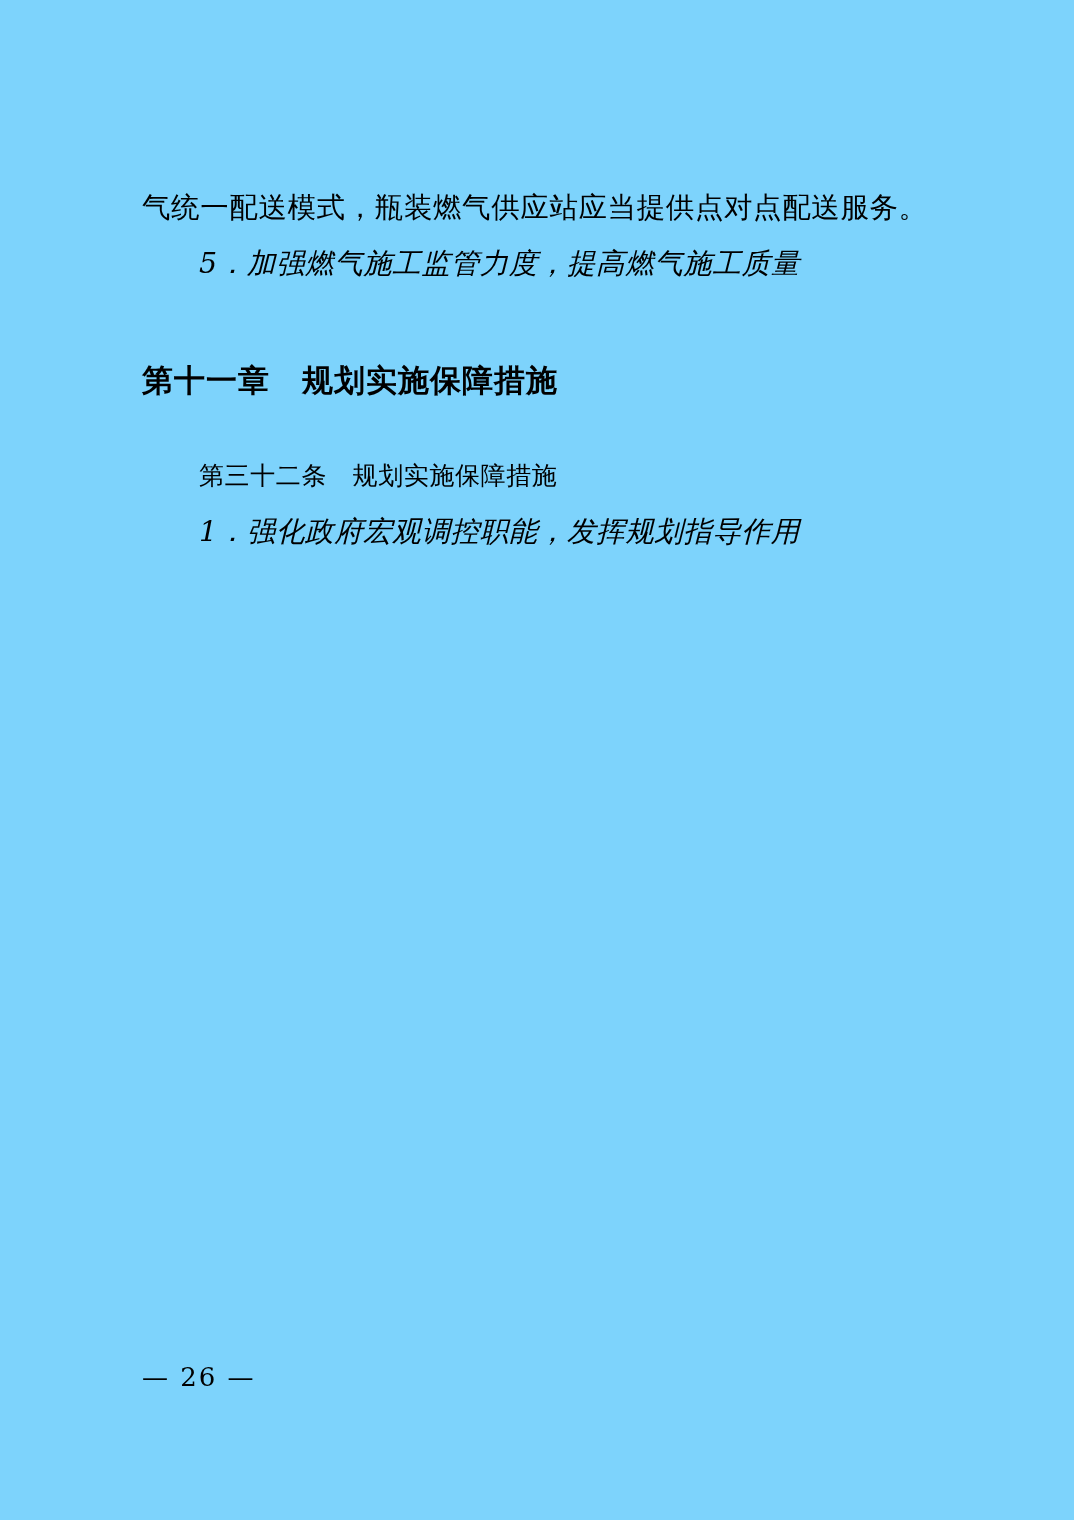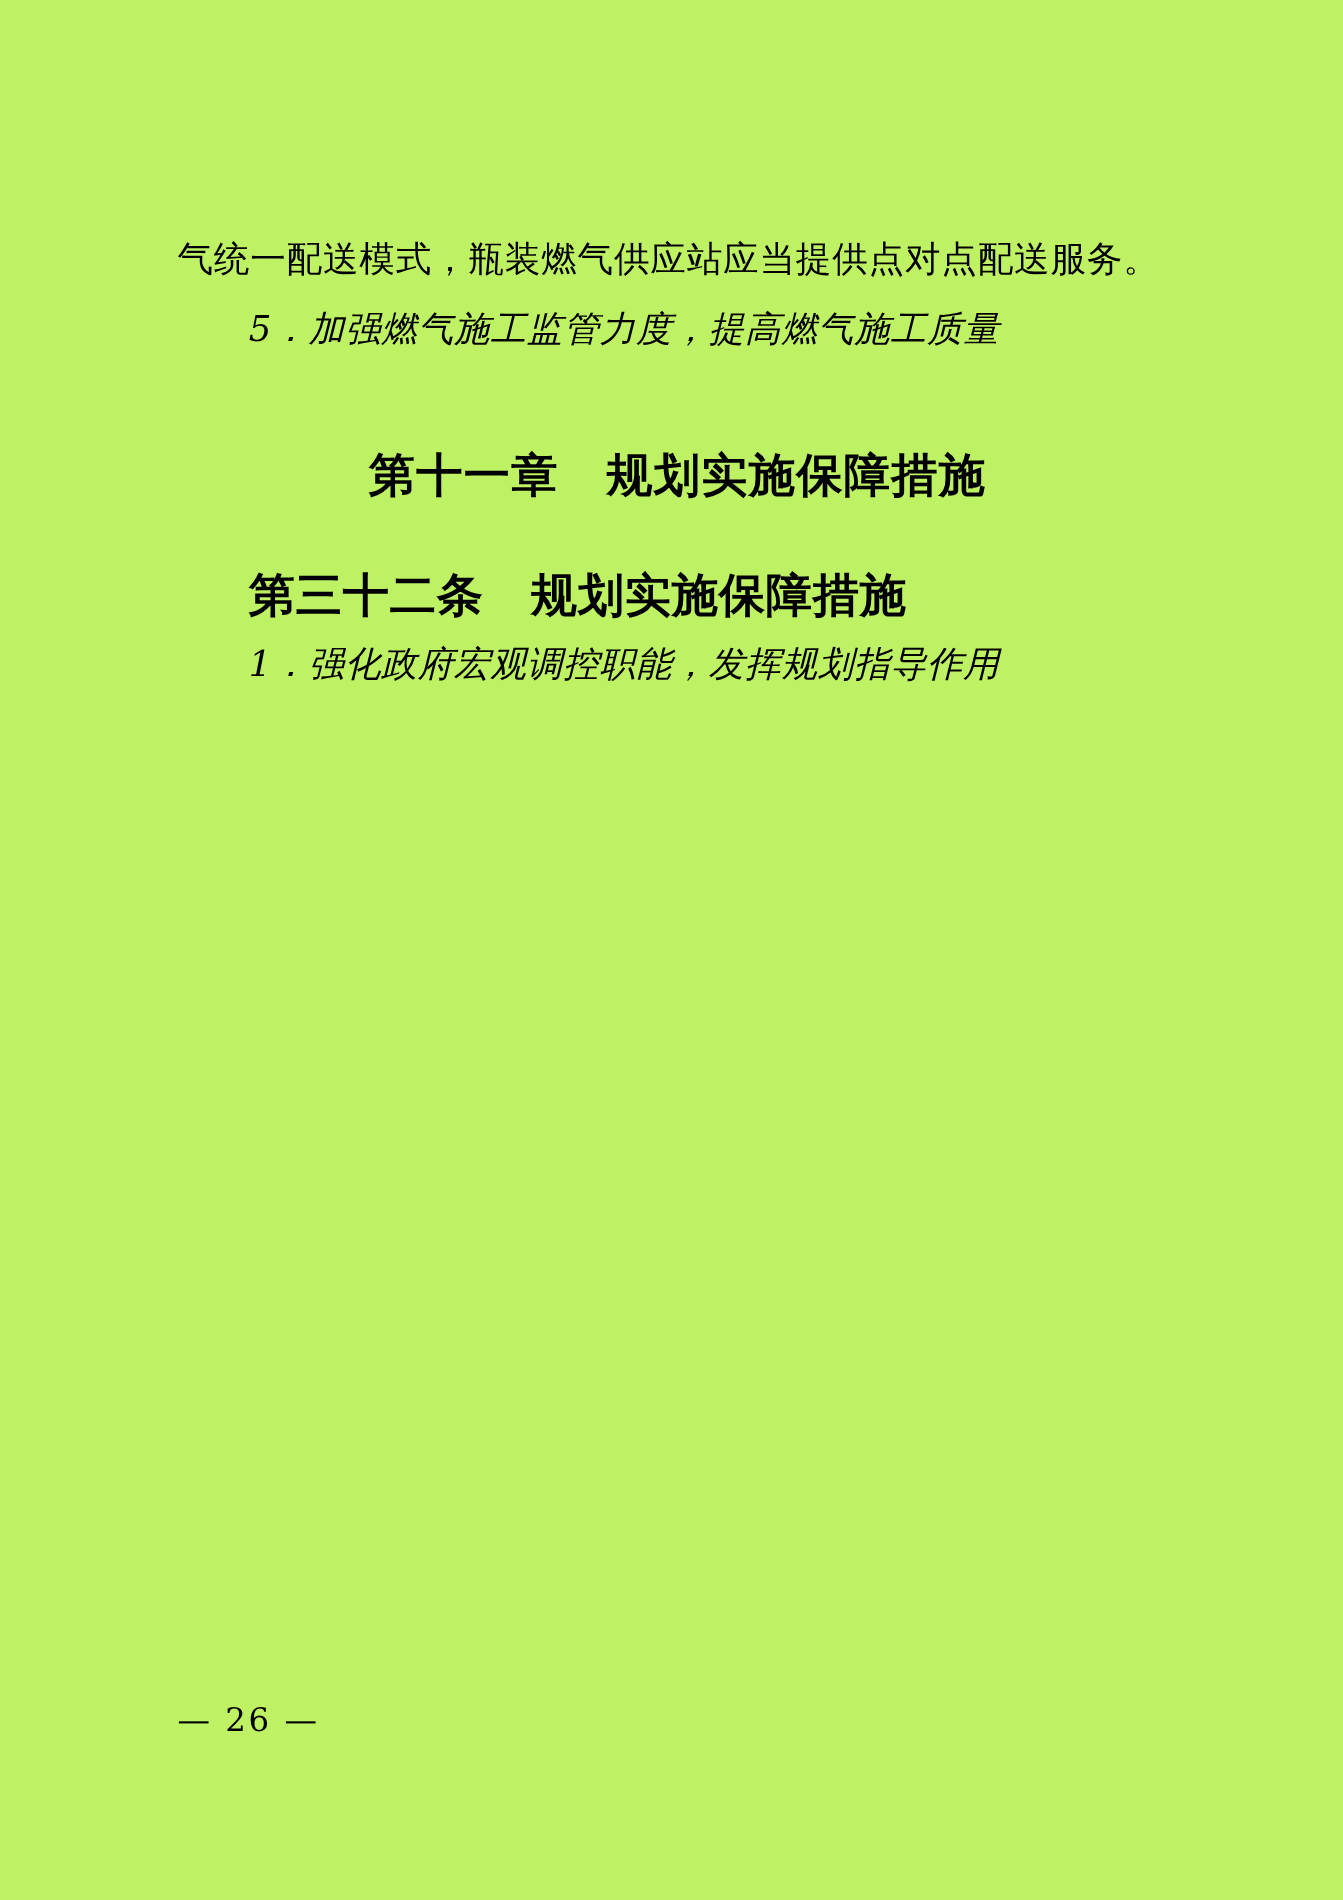--- a/index.html
+++ b/index.html
@@ -4,21 +4,21 @@
 <style>
   html, body {
     margin: 0;
     padding: 0;
     background: #ffffff;
   }
   .page {
     position: relative;
     width: 1074px;
     height: 1520px;
-    background: #bef264;
+    background: #7dd3fc;
     margin: 0 auto;
     font-family: "DejaVu Serif", "Liberation Serif", serif;
     color: #000000;
     overflow: hidden;
   }
   .content {
     position: absolute;
     left: 142px;
     top: 180px;
     width: 800px;
@@ -32,31 +32,30 @@
     margin: 0;
   }
   .indent2 {
     text-indent: 57px;
   }
   .indent-num {
     text-indent: 57px;
     font-style: italic;
   }
   .chapter-title {
-    font-size: 37px;
+    font-size: 31px;
     line-height: 56px;
-    text-align: center;
     font-weight: bold;
     letter-spacing: 1px;
     margin: 0;
   }
   .section-title {
-    font-size: 37px;
+    font-size: 25px;
     line-height: 56px;
-    font-weight: bold;
+    font-weight: normal;
     text-indent: 57px;
     letter-spacing: 0.6px;
     margin: 0;
   }
   .gap-large { height: 60px; }
   .gap-med { height: 40px; }
   .page-number {
     position: absolute;
     left: 142px;
     bottom: 128px;

